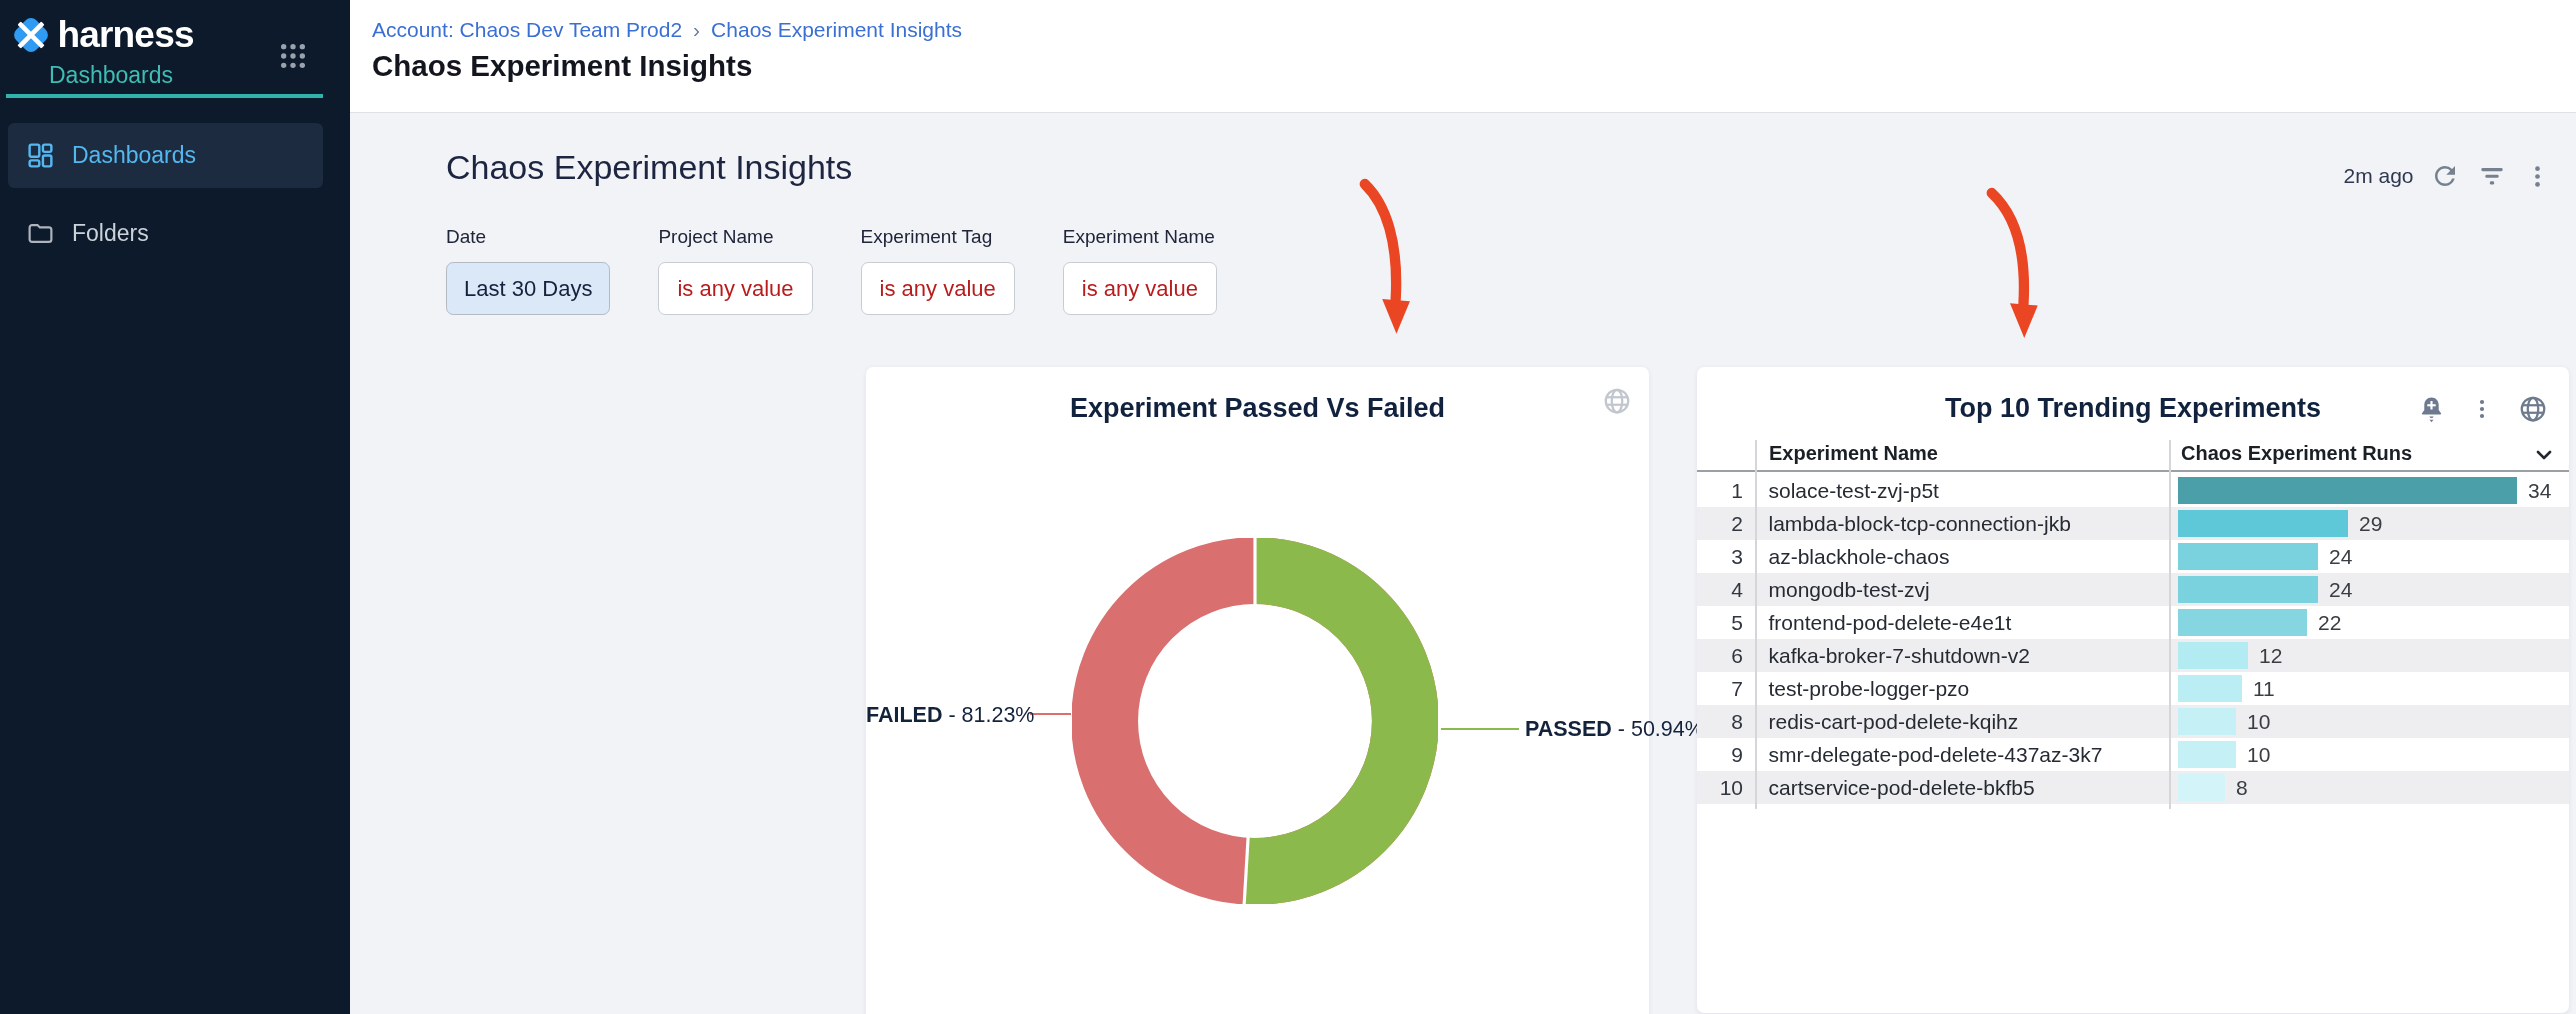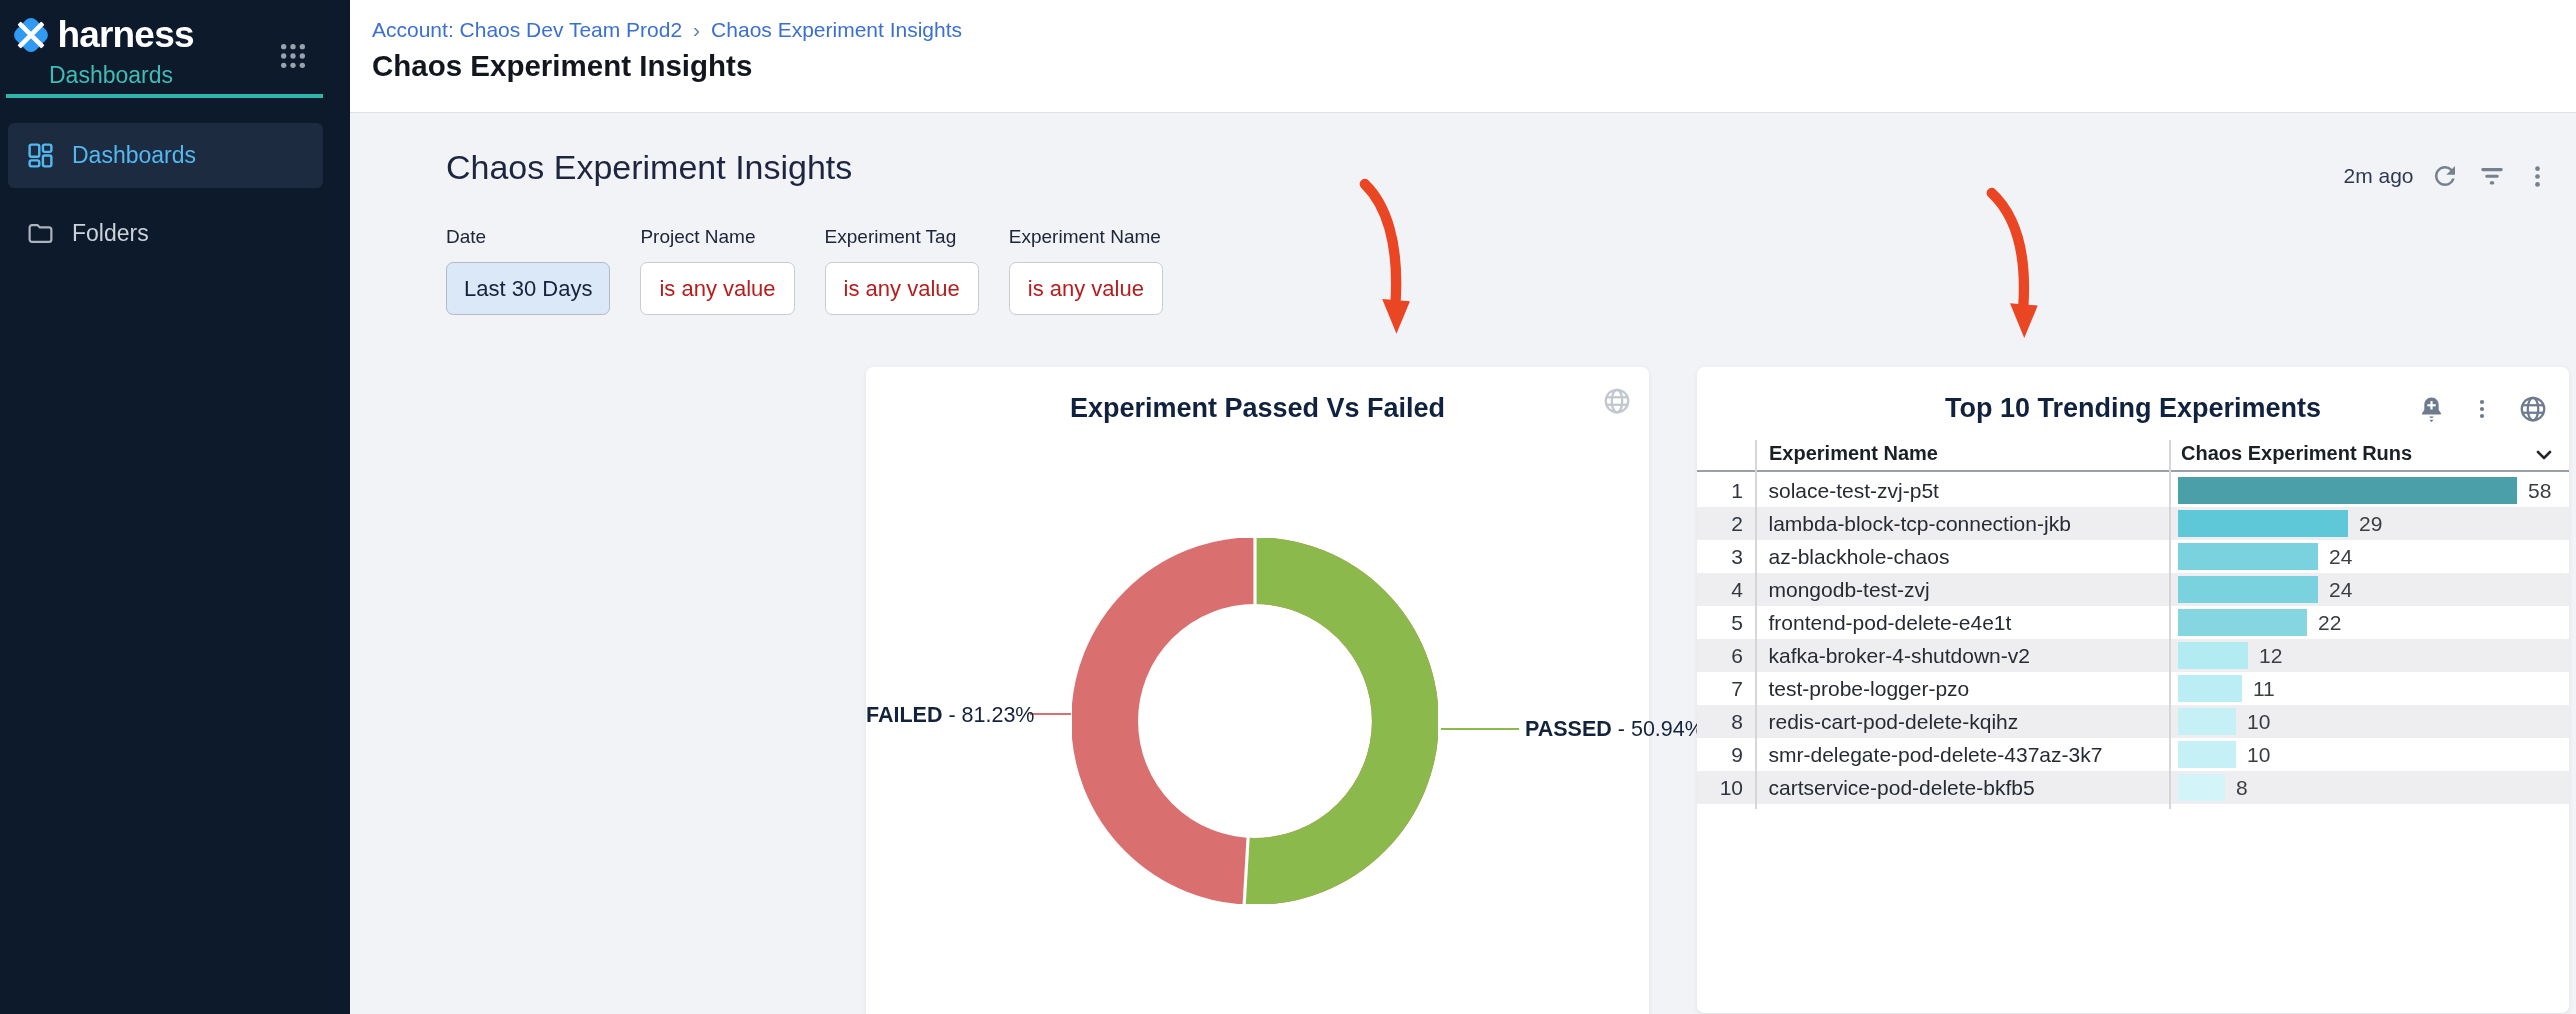--- a/index.html
+++ b/index.html
@@ -26,21 +26,21 @@
   .crumb-sep { color:#6b7b9e; font-size:21px; }
   .page-title { position:absolute; left:22px; top:49px; font-size:29.5px; font-weight:700; color:#14161f; }
 
   
   .main { position:absolute; left:350px; top:115px; width:2226px; height:900px; background:#f1f3f7; }
   .content-heading { position:absolute; left:96px; top:33px; font-size:34px; font-weight:500; color:#1d2540; }
   .dash-controls { position:absolute; right:25.5px; top:45px; display:flex; align-items:center; gap:16px; }
   .refresh-age { font-size:21px; color:#2f3850; }
   .ctl { cursor:pointer; display:flex; align-items:center; }
 
-  .filters { position:absolute; left:96px; top:111px; display:flex; gap:30px; }
+  .filters { position:absolute; left:96px; top:111px; display:flex; gap:48px; }
   .filter .f-label { font-size:19px; color:#20263a; margin-bottom:14.3px; }
   .f-box { height:53px; border-radius:7.2px; border:1.6px solid #c7ccd3; background:#ffffff; color:#b91c1c;
            font-size:22px; display:flex; align-items:center; justify-content:center; padding:0 18px; cursor:pointer; }
   .f-box.selected { background:#dbe8f8; border-color:#b3bac3; color:#16213e; font-weight:500; padding:0 17px; }
 
   .card { position:absolute; background:#ffffff; border-radius:7.2px; box-shadow:0 1.6px 4.8px rgba(40,41,61,.08); }
   .card .globe-btn { position:absolute; right:17.5px; top:19px; cursor:pointer; }
 
   .stat-card-1 { left:94px; top:252px; width:431px; height:311px; }
   .stat-card-2 { left:94px; top:585px; width:431px; height:313px; }
@@ -291,21 +291,21 @@
             <use href="#icon-chevron-down"></use>
           </svg>
       </span>
     </div>
     <div class="tbody" id="trend-rows">
         <div class="trow">
           <span class="tnum">1</span>
           <span class="tname">solace-test-zvj-p5t</span>
           <div class="tbarcell">
             <div class="tbar" style="width: 339px; background: rgb(74, 159, 169);"></div>
-            <span class="tval">58</span>
+            <span class="tval">34</span>
           </div>
         </div>
         <div class="trow alt">
           <span class="tnum">2</span>
           <span class="tname">lambda-block-tcp-connection-jkb</span>
           <div class="tbarcell">
             <div class="tbar" style="width: 170px; background: rgb(94, 200, 216);"></div>
             <span class="tval">29</span>
           </div>
         </div>
@@ -328,21 +328,21 @@
         <div class="trow">
           <span class="tnum">5</span>
           <span class="tname">frontend-pod-delete-e4e1t</span>
           <div class="tbarcell">
             <div class="tbar" style="width: 129px; background: rgb(133, 214, 225);"></div>
             <span class="tval">22</span>
           </div>
         </div>
         <div class="trow alt">
           <span class="tnum">6</span>
-          <span class="tname">kafka-broker-4-shutdown-v2</span>
+          <span class="tname">kafka-broker-7-shutdown-v2</span>
           <div class="tbarcell">
             <div class="tbar" style="width: 70px; background: rgb(179, 235, 242);"></div>
             <span class="tval">12</span>
           </div>
         </div>
         <div class="trow">
           <span class="tnum">7</span>
           <span class="tname">test-probe-logger-pzo</span>
           <div class="tbarcell">
             <div class="tbar" style="width: 64px; background: rgb(187, 237, 244);"></div>

